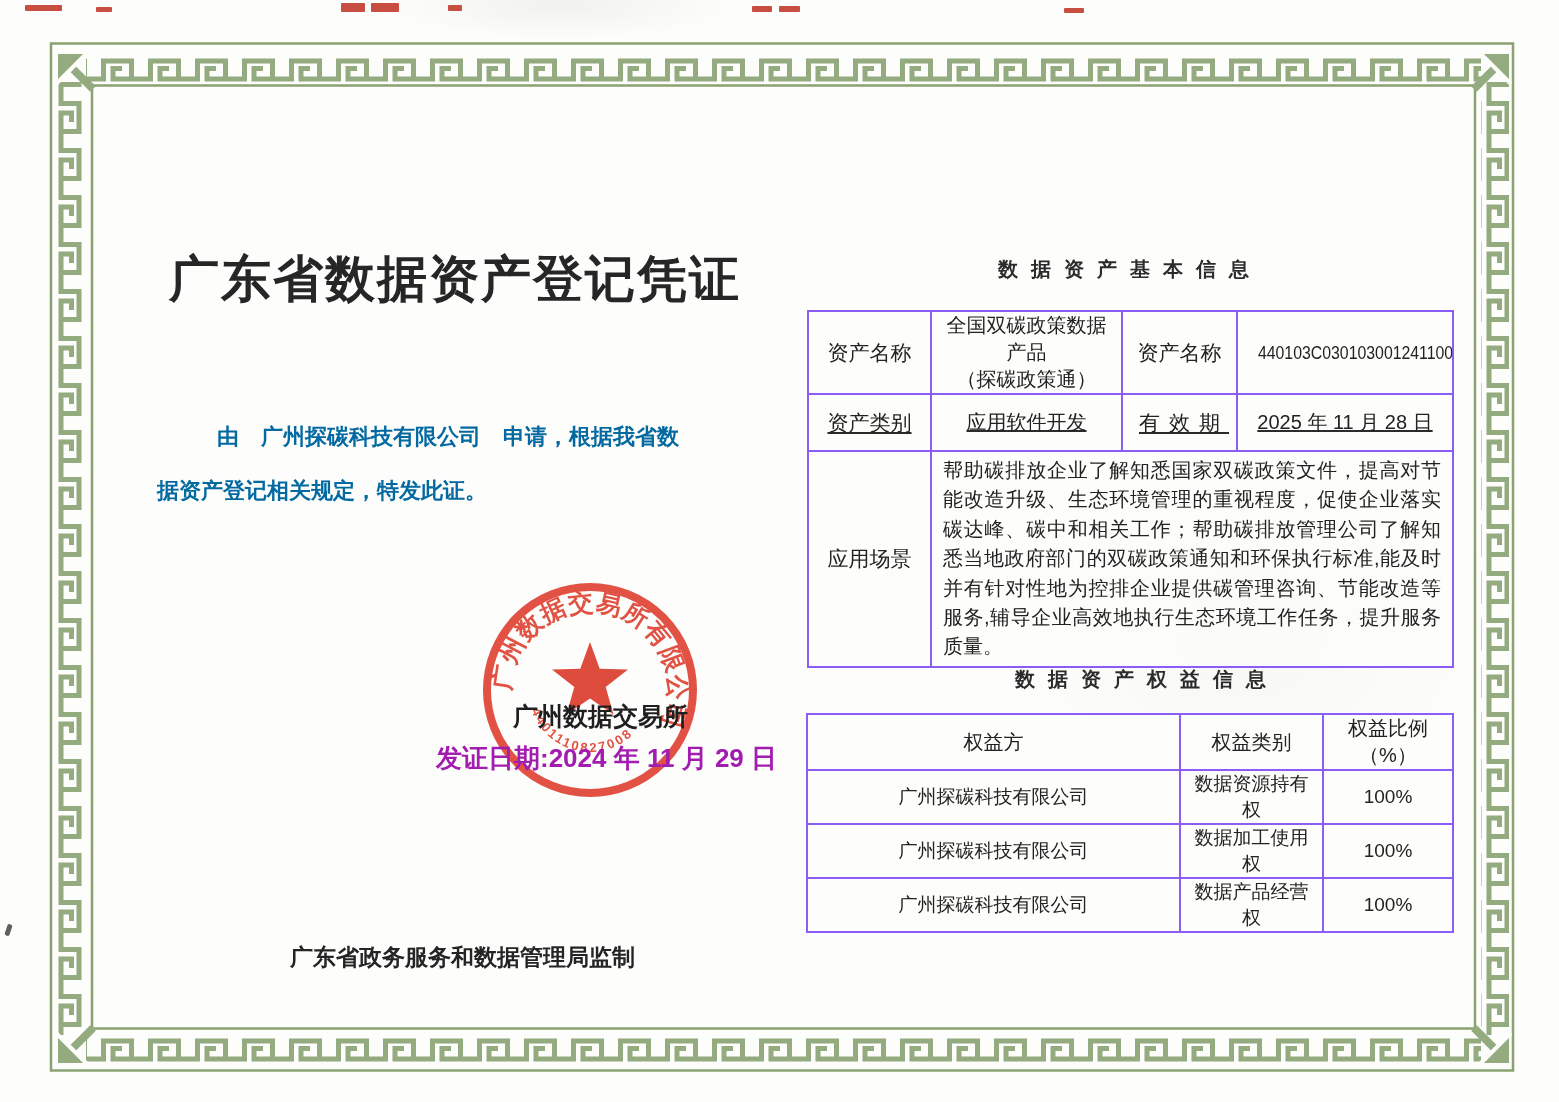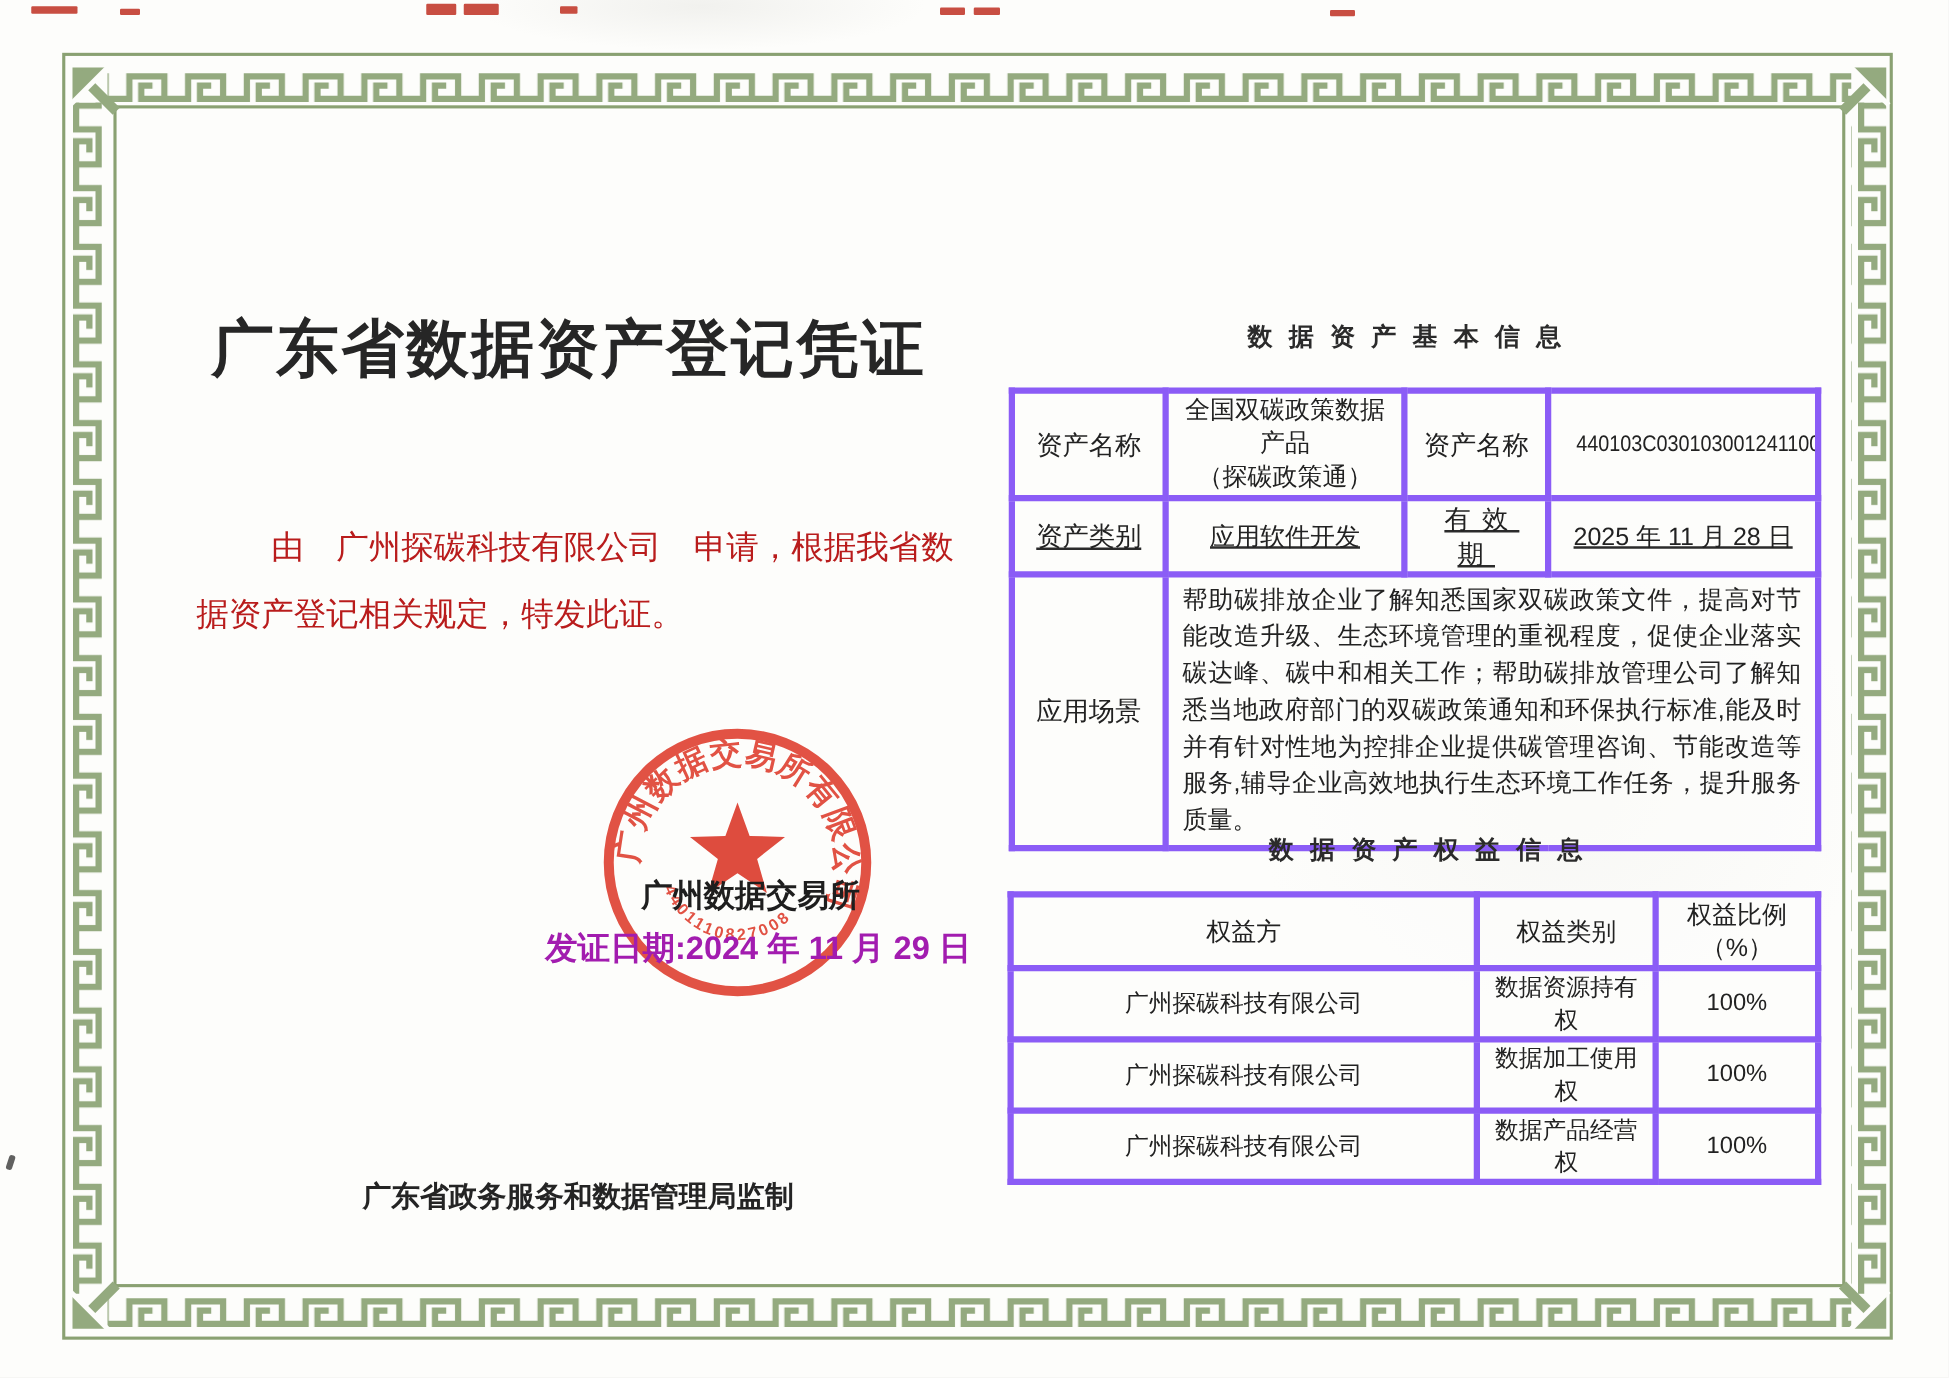--- a/index.html
+++ b/index.html
@@ -7,30 +7,30 @@
   .page{position:relative;width:1559px;height:1102px;background:#fdfdfb;overflow:hidden;color:#2b2b2b;}
   .abs{position:absolute;}
   .frame-svg{left:0;top:0;z-index:1;}
   .smudge{background:radial-gradient(closest-side,#f1f1ee,rgba(253,253,251,0));z-index:0;}
   .scan-mark{background:#c23b2e;border-radius:1px;opacity:.9;z-index:4;}
   .edge-tick{width:5px;height:12px;background:#3a3a3a;transform:rotate(18deg);border-radius:2px;z-index:4;opacity:.8;}
 
   .cert-title{left:165px;top:246px;width:580px;height:62px;z-index:3;
     font-size:50px;font-weight:bold;letter-spacing:2px;text-align:center;color:#262626;}
   .cert-body{left:157px;top:410px;width:615px;z-index:3;
-    font-size:26px;font-weight:400;line-height:54px;color:#b91c1c;}
+    font-size:22px;font-weight:700;line-height:54px;color:#0369a1;}
   .cert-body .l1{padding-left:60px;}
 
   .section-title{width:646px;text-align:center;font-size:20px;font-weight:bold;
     letter-spacing:13px;color:#2b2b2b;z-index:3;}
   .st-basic{left:807px;top:256px;}
   .st-rights{left:824px;top:666px;}
 
   table{border-collapse:collapse;table-layout:fixed;z-index:3;position:absolute;background:rgba(253,253,251,.6);}
-  td,th{border:5px solid #8b5cf6;padding:0 6px;text-align:center;vertical-align:middle;
+  td,th{border:2px solid #8b5cf6;padding:0 6px;text-align:center;vertical-align:middle;
     font-weight:normal;color:#222;overflow:hidden;}
   .t-basic{left:807px;top:310px;width:645px;}
   .t-basic td{font-size:20px;}
   .t-basic .lbl{font-size:21px;}
   .t-basic .r1{height:58px;}
   .t-basic .r2{height:57px;text-decoration:underline;}
   .t-basic .r3{height:148px;}
   .sp3{letter-spacing:9px;text-indent:9px;}
   .code{display:inline-block;font-size:18px;transform:scaleX(.88);transform-origin:center;white-space:nowrap;}
   .name2{line-height:27px;}

